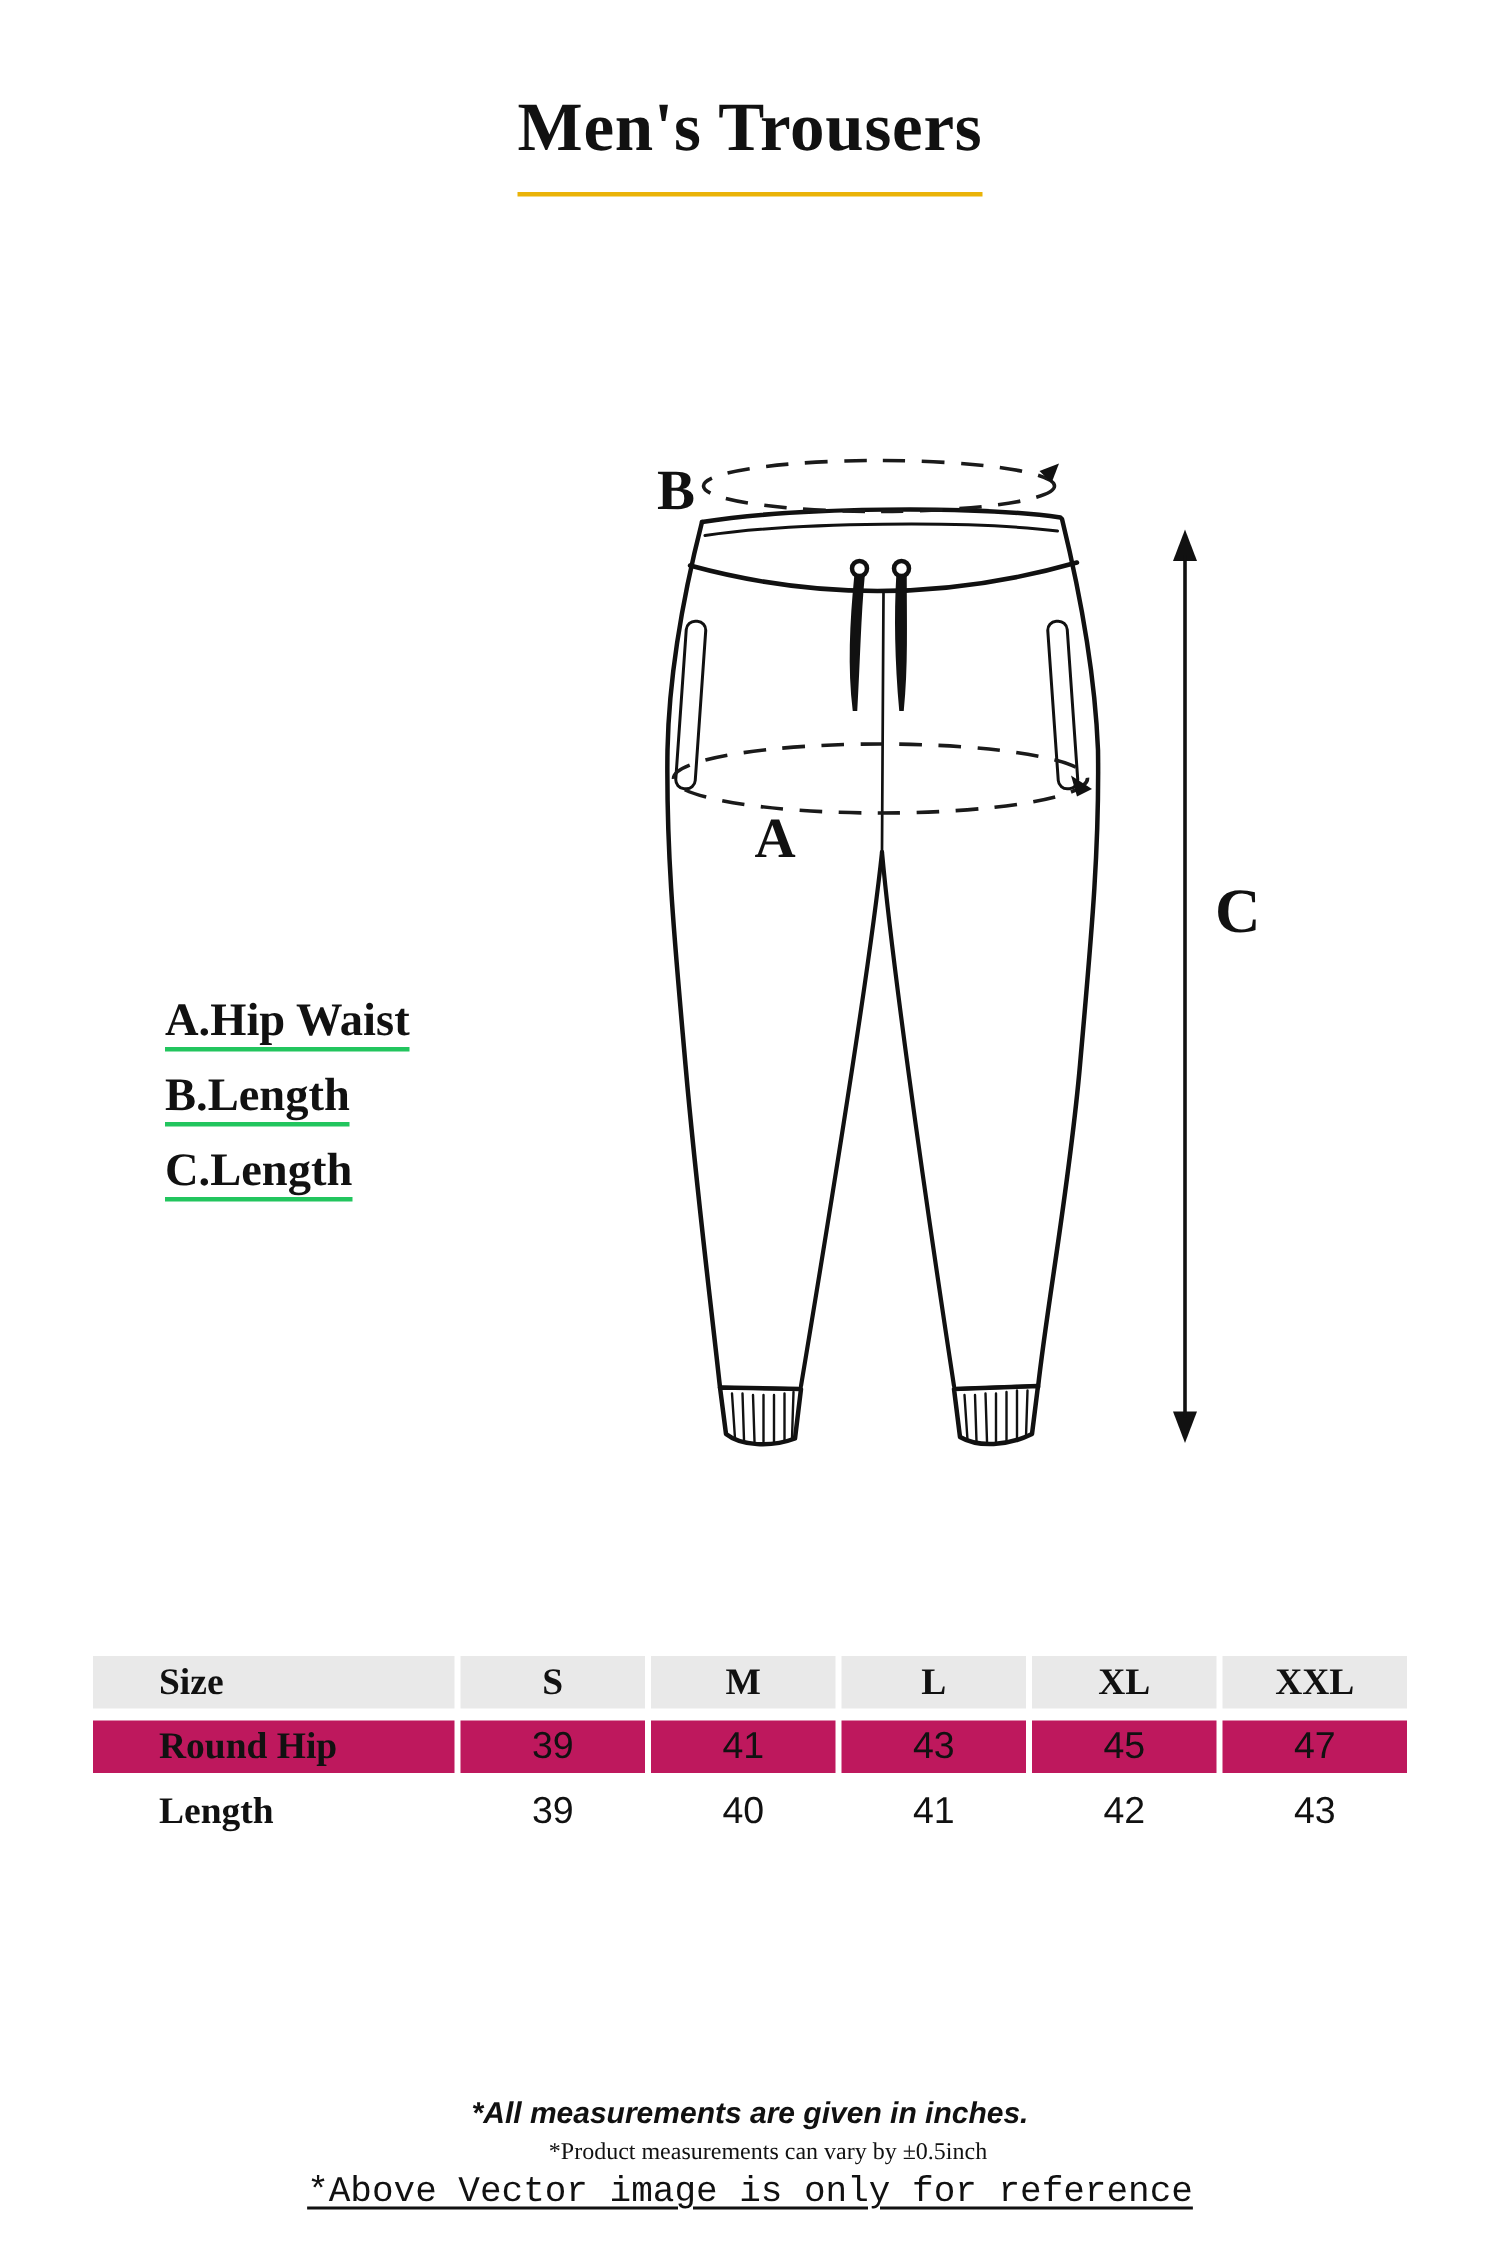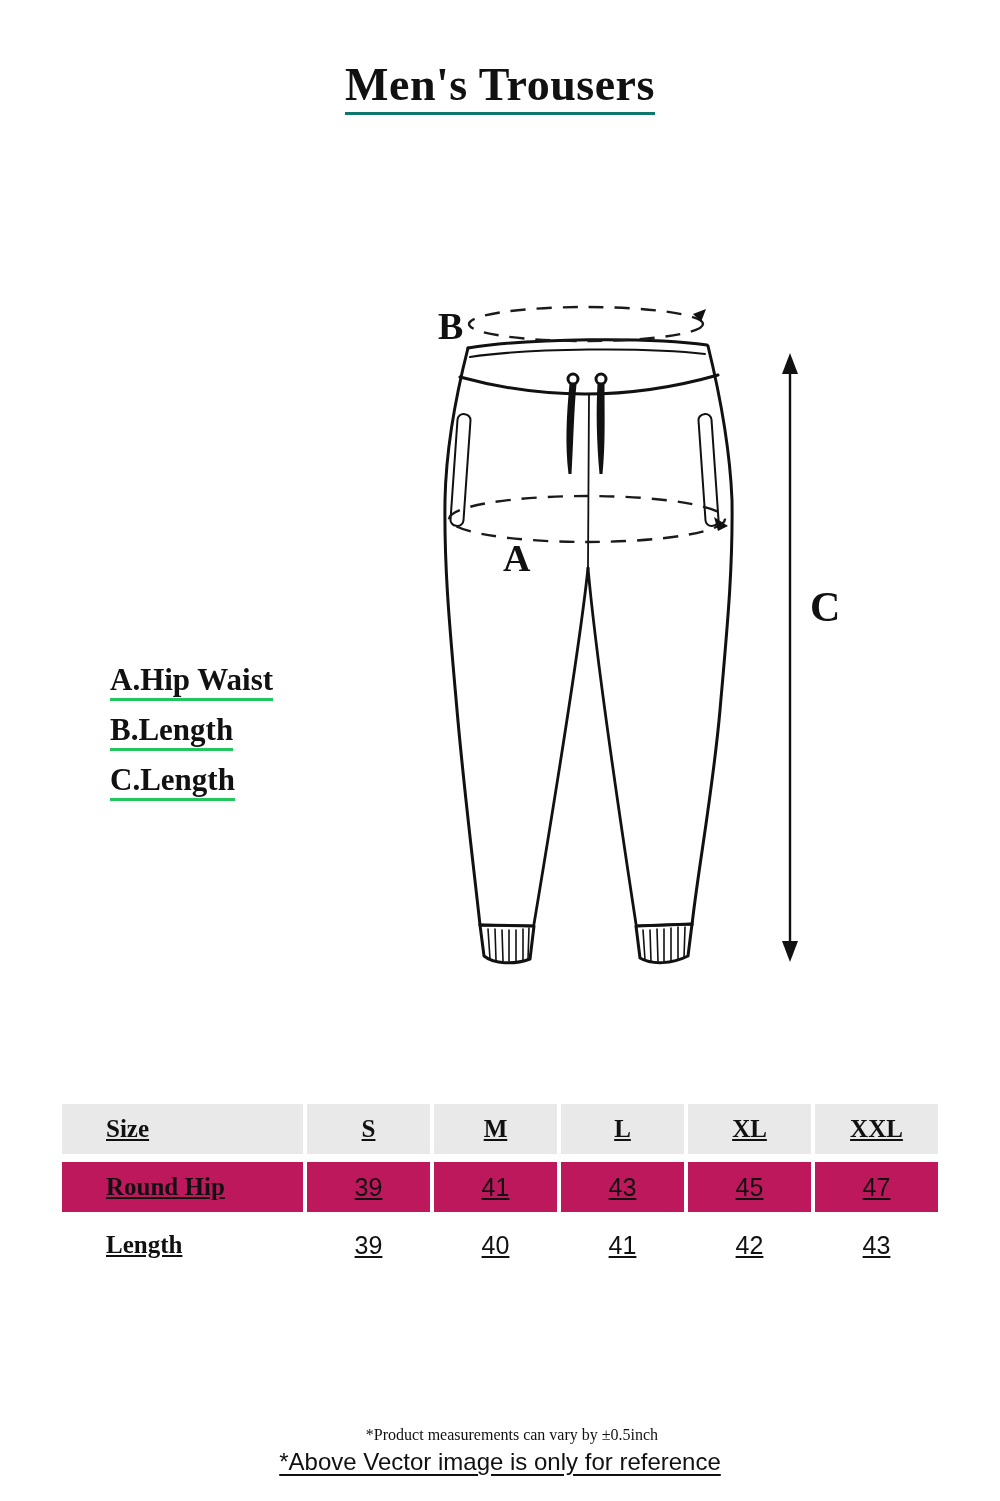--- a/index.html
+++ b/index.html
@@ -8,59 +8,59 @@
     position:relative; width:1000px; height:1501px; margin:0 auto;
     background:#ffffff; color:#111; overflow:hidden;
     font-family:"Liberation Serif", serif;
   }
   
   .title {
     position:absolute; top:58px; left:0; width:100%;
     text-align:center; font-size:46px; font-weight:bold;
     letter-spacing:0.5px;
   }
-  .title span { border-bottom:3px solid #0f766e; padding-bottom:2px; }
+  .title span { border-bottom:3px solid #eab308; padding-bottom:18px; }
 
   
   .diagram-svg { position:absolute; left:430px; top:290px; width:440px; height:690px; }
   .marker-letter { font-family:"Liberation Serif", serif; font-weight:bold; fill:#111; }
 
   
   .legend { position:absolute; left:110px; top:662px; }
   .legend-item { font-size:31px; font-weight:bold; line-height:36px; margin-bottom:14px; }
   .legend-item span { border-bottom:3px solid #22c55e; padding-bottom:1px; }
 
   
   .size-table {
     position:absolute; left:58px; top:1096px;
     border-collapse:separate; border-spacing:4px 8px;
     font-family:"Liberation Serif", serif;
   }
   .size-table th, .size-table td {
-    height:50px; vertical-align:middle; font-weight:normal;text-decoration:underline;
+    height:35px; vertical-align:middle; font-weight:normal;
   }
   .size-table .label-col { width:241px; text-align:left; padding-left:44px; font-weight:bold; font-size:25px; }
   .size-table .val-col   { width:123px; text-align:center; font-size:25px; }
   .size-table thead th   { background:#e9e9e9; font-weight:bold; }
   .size-table tr.stripe th, .size-table tr.stripe td { background:#be185d; }
   .size-table tbody td   { font-family:"Liberation Sans", sans-serif; font-size:24px; }
 
   
   .footnote-1 {
     position:absolute; top:1398px; left:0; width:100%; text-align:center;
     font-family:"Liberation Sans", sans-serif; font-weight:bold; font-style:italic;
     font-size:20px;
   }
   .footnote-2 {
     position:absolute; top:1426px; left:0; width:100%; text-align:center;
     font-family:Liberation Serif, serif; font-size:16px;padding-left:24px;
   }
   .footnote-3 {
     position:absolute; top:1448px; left:0; width:100%; text-align:center;
-    font-family:Liberation Sans, sans-serif; font-size:24px;
+    font-family:Liberation Mono, monospace; font-size:24px;
   }
   .footnote-3 span { text-decoration:underline; text-underline-offset:4px; }
 </style>
 </head>
 <body>
 
 <div class="page">
 
   <h1 class="title"><span>Men's Trousers</span></h1>
 
@@ -148,16 +148,17 @@
         <th class="label-col">Length</th>
         <td class="val-col">39</td>
         <td class="val-col">40</td>
         <td class="val-col">41</td>
         <td class="val-col">42</td>
         <td class="val-col">43</td>
       </tr>
     </tbody>
   </table>
 
+  <div class="footnote-1">*All measurements are given in inches.</div>
   <div class="footnote-2">*Product measurements can vary by ±0.5inch</div>
   <div class="footnote-3"><span>*Above Vector image is only for reference</span></div>
 
 </div>
 
 </body></html>

